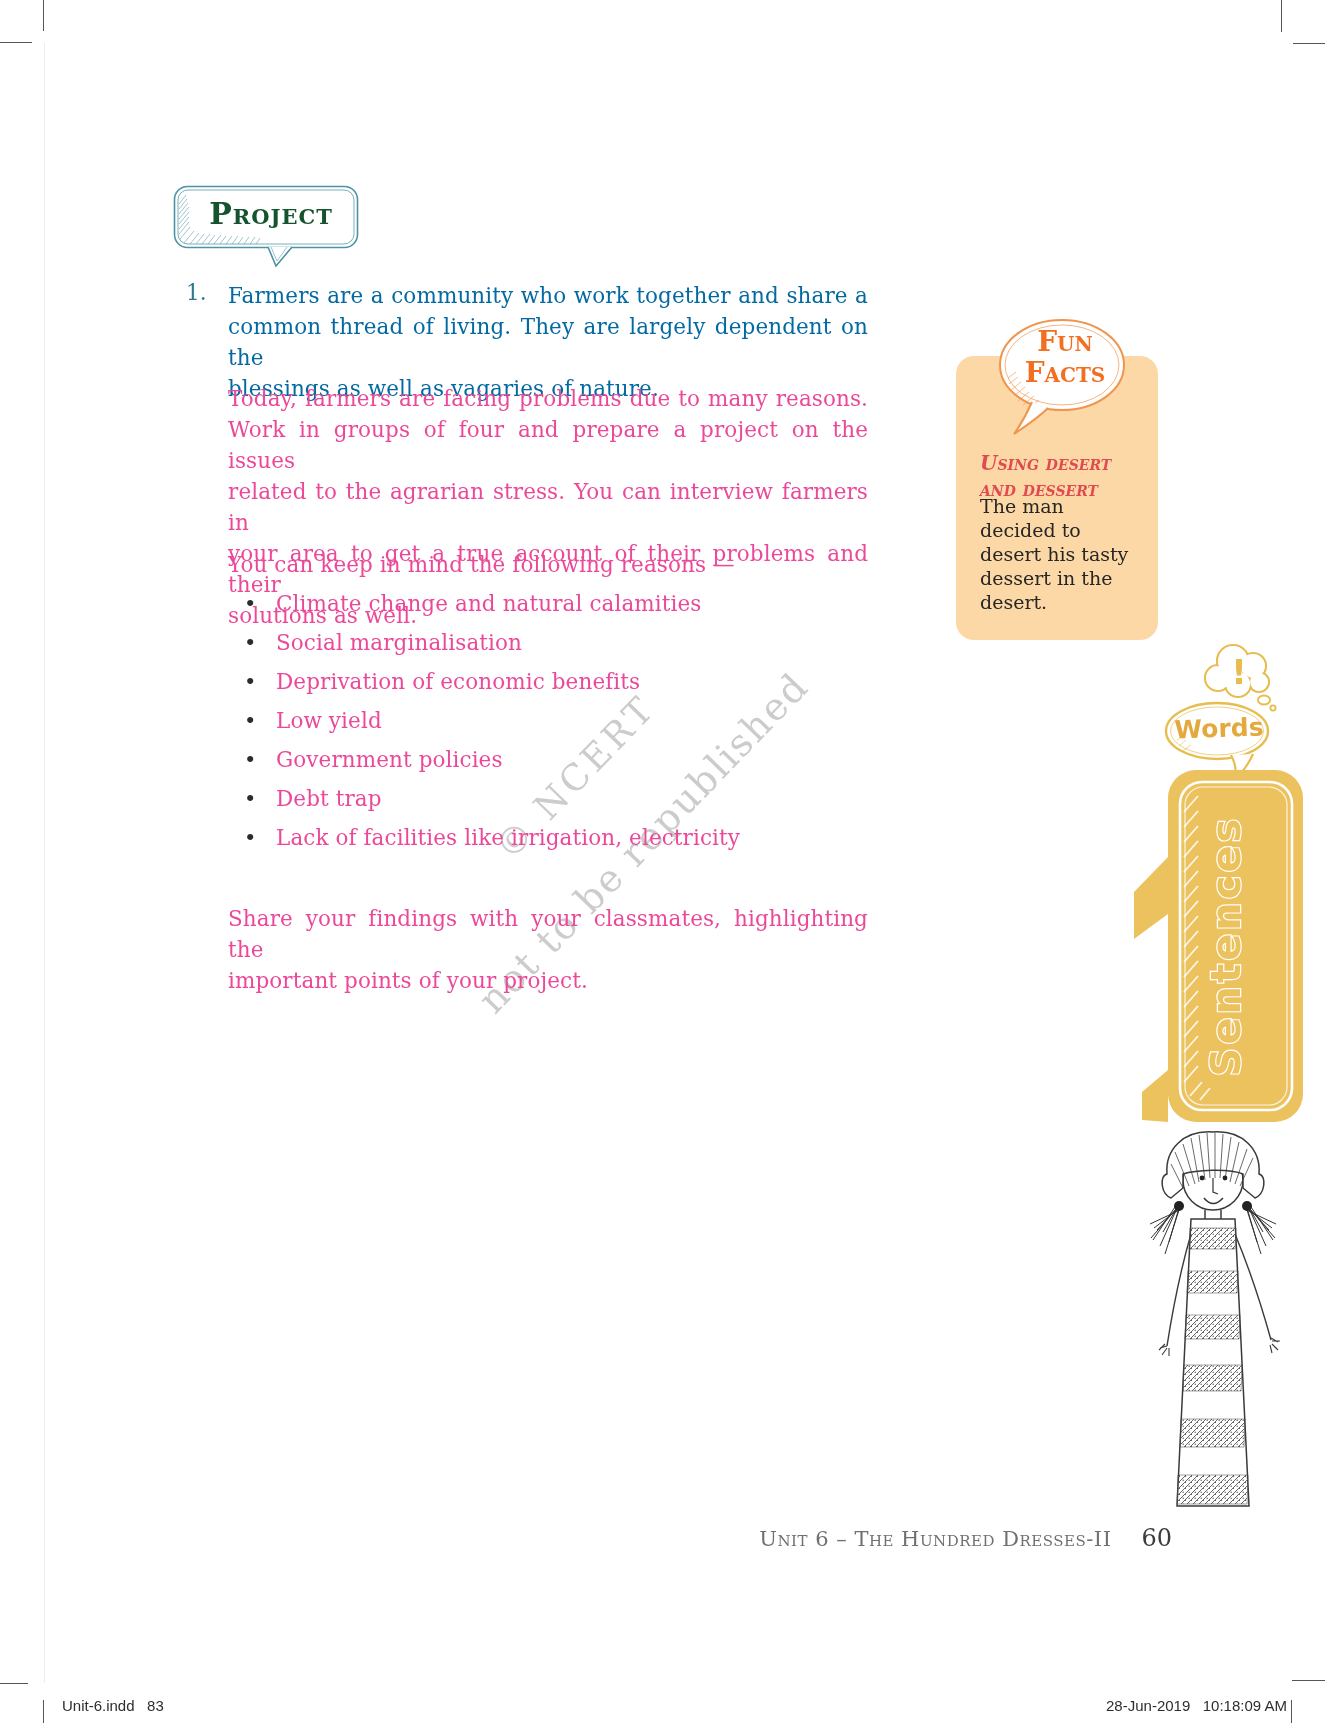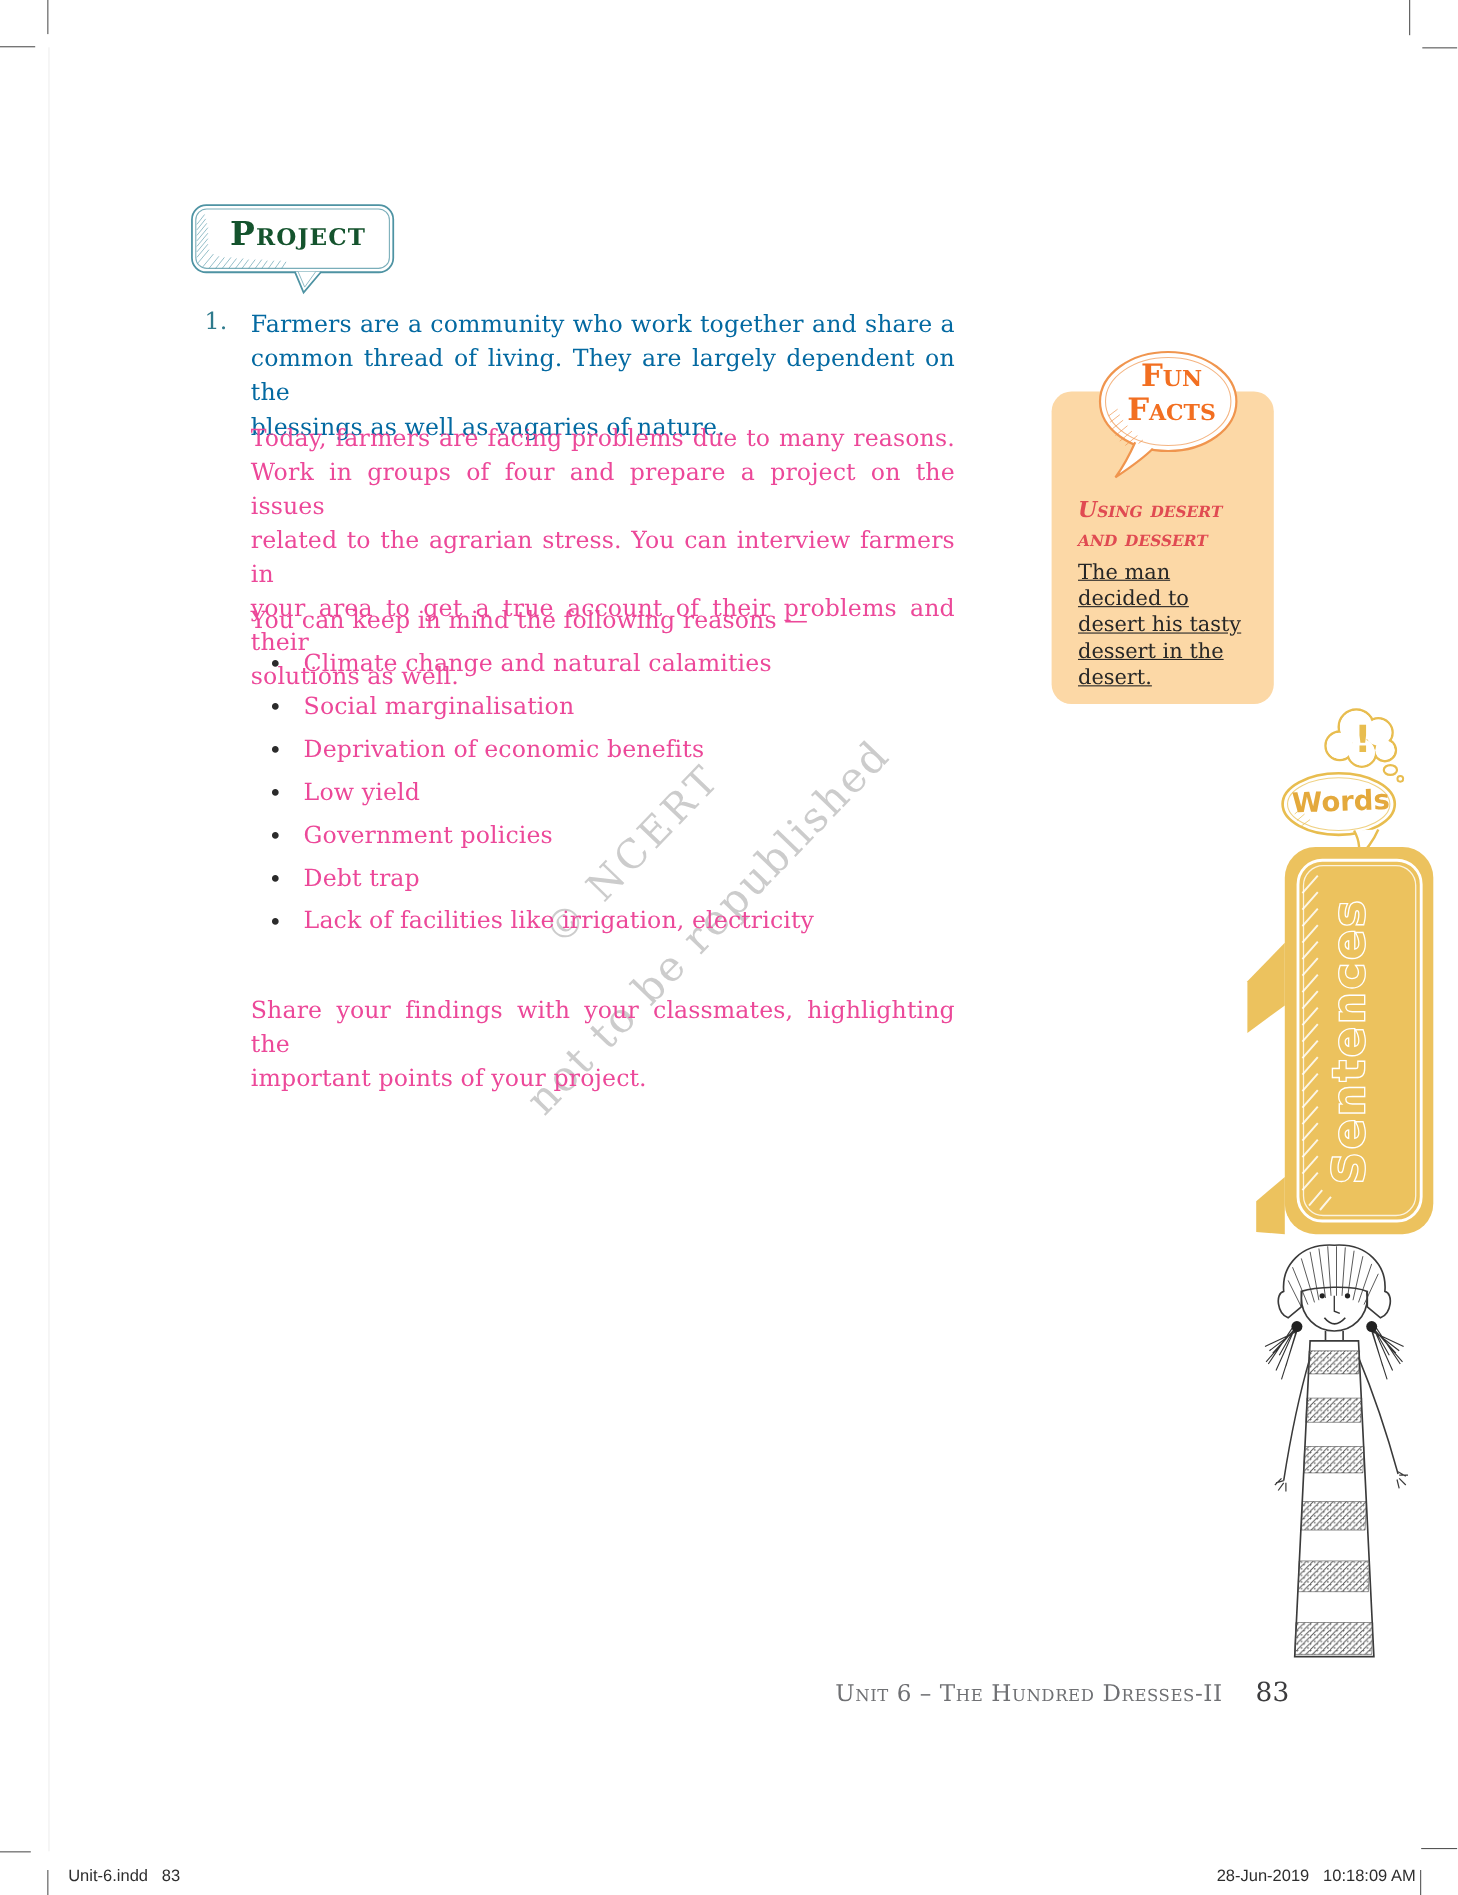--- a/index.html
+++ b/index.html
@@ -31,21 +31,21 @@
   .watermark .wm1{font-size:36px;letter-spacing:4px;margin-bottom:52px;}
   .watermark .wm2{font-size:38px;letter-spacing:2px;}
 
   
   .ff-box{position:absolute;left:956px;top:356px;width:202px;height:284px;background:#fcd8a6;
           border-radius:18px;}
   .ff-bubble-text{position:absolute;left:1002px;top:326px;width:126px;text-align:center;
     font-variant:small-caps;font-weight:bold;font-size:28px;line-height:31px;color:#f26f21;}
   .ff-heading{position:absolute;left:980px;top:450px;width:170px;
     font-variant:small-caps;font-weight:bold;font-size:20px;line-height:26px;color:#e04b52;font-style:italic;}
-  .ff-body{position:absolute;left:980px;top:508px;width:165px;font-size:19px;line-height:24px;color:#262626;text-decoration:underline;}
+  .ff-body{position:absolute;left:980px;top:494px;width:165px;font-size:19px;line-height:24px;color:#262626;}
 
   
   .words-label{position:absolute;left:1169px;top:714px;width:100px;text-align:center;
     font-family:"DejaVu Sans", sans-serif;font-weight:bold;font-size:25px;color:#e4a93c;
     transform:rotate(-2deg);}
 
   
   .footer{position:absolute;left:640px;top:1524px;width:532px;display:flex;justify-content:flex-end;
     align-items:baseline;gap:30px;}
   .footer .chapter{font-variant:small-caps;font-size:21px;color:#6f7073;letter-spacing:.5px;}
@@ -216,19 +216,19 @@
       <polygon points="63,149 113,149 112,171 62,171"></polygon>
       <polygon points="61,193 115,193 114,217 60,217"></polygon>
       <polygon points="59,243 117,243 116,269 58,269"></polygon>
       <polygon points="56,297 120,297 119,325 55,325"></polygon>
       <polygon points="53,353 123,353 122,382 52,382"></polygon>
     </g>
   </svg>
 
   <div class="footer">
     <span class="chapter">Unit 6 – The Hundred Dresses-II</span>
-    <span class="pagenum">83</span>
+    <span class="pagenum">60</span>
   </div>
 
   <div class="print-left">Unit-6.indd   83</div>
   <div class="print-right">28-Jun-2019   10:18:09 AM</div>
 
 </div>
 
 </body></html>

